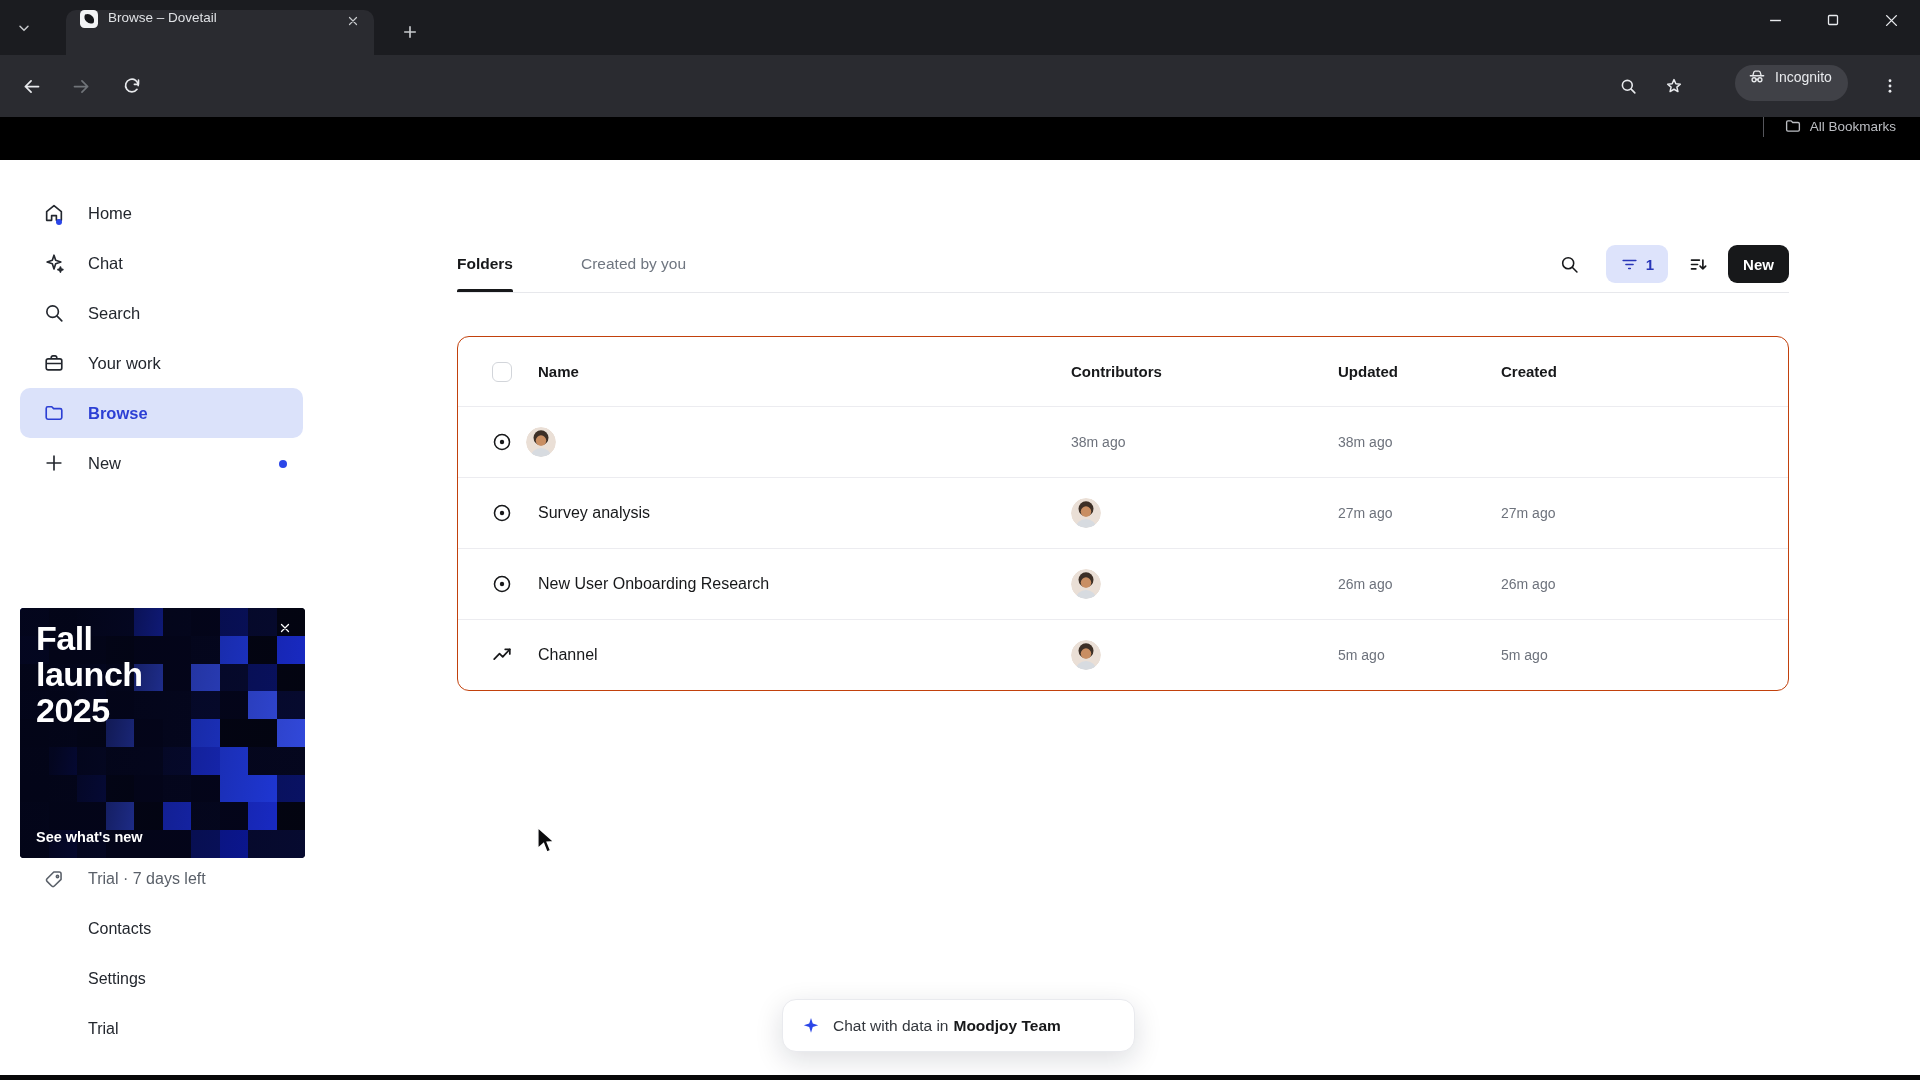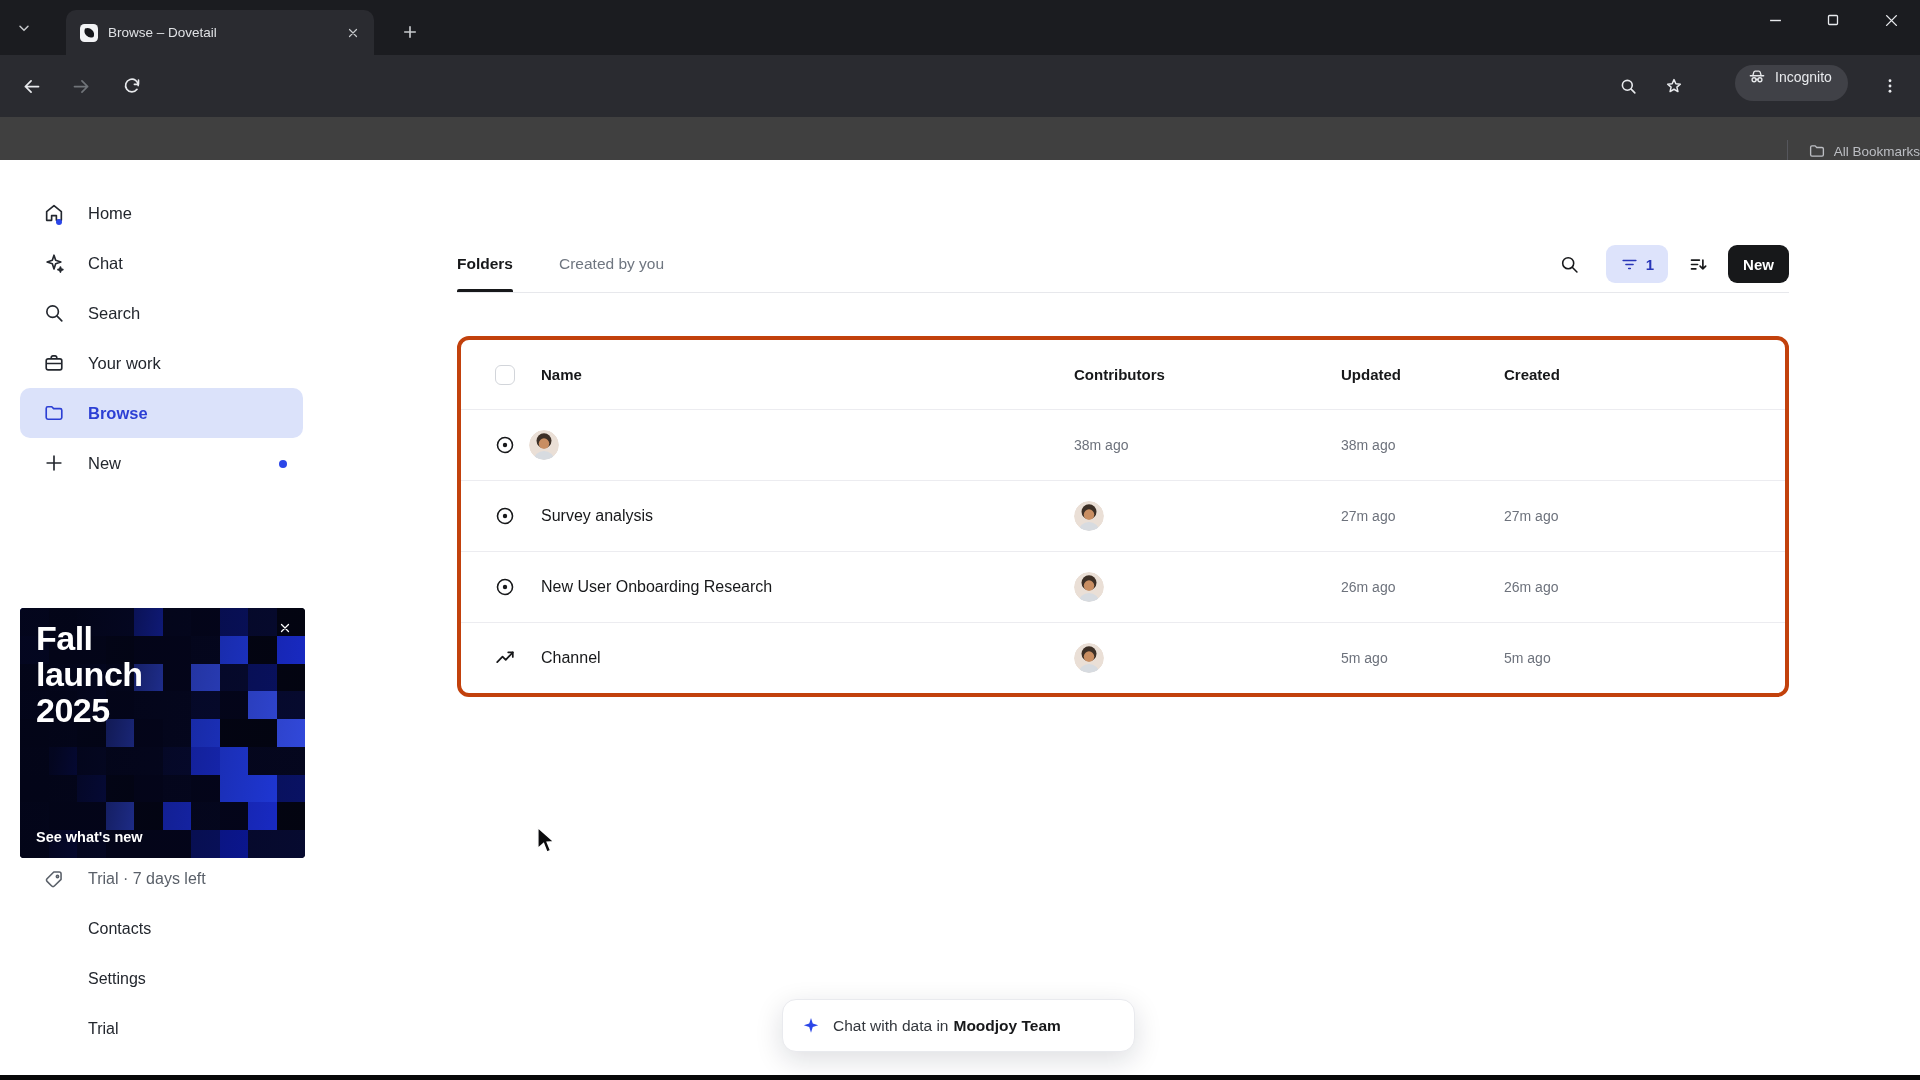--- a/index.html
+++ b/index.html
@@ -10,34 +10,34 @@
   }
   *{margin:0;padding:0;box-sizing:border-box;}
   html,body{background:#555;}
   body{font-family:"Liberation Sans","DejaVu Sans",sans-serif;}
   #screen{position:relative;width:1920px;height:1080px;overflow:hidden;background:#fff;margin:0 auto;}
 
   
   .chrome{position:absolute;left:0;top:0;width:100%;height:160px;background:#2a2b30;}
   .tabstrip{position:absolute;left:0;top:0;width:100%;height:55px;background:#1b1c20;}
   .corner-btn{position:absolute;left:10px;top:14px;width:28px;height:28px;display:flex;align-items:center;justify-content:center;border-radius:50%;}
-  .tab{position:absolute;left:66px;top:10px;width:308px;height:45px;background:#2a2b30;border-radius:10px 10px 0 0;display:flex;align-items:center;padding:0 10px 0 14px;}
+  .tab{position:absolute;left:66px;top:10px;width:308px;height:45px;background:#2a2b30;border-radius:10px 10px 0 0;display:flex;padding:0 10px 0 14px;}
   .tab-title{flex:1;color:#dfe1e4;font-size:13.5px;white-space:nowrap;overflow:hidden;margin-left:10px;}
   .tab-close{width:22px;height:22px;border-radius:50%;display:flex;align-items:center;justify-content:center;}
   .newtab-btn{position:absolute;left:396px;top:18px;width:28px;height:28px;display:flex;align-items:center;justify-content:center;}
   .win-controls{position:absolute;right:0;top:0;height:40px;display:flex;}
   .win-btn{width:58px;height:40px;display:flex;align-items:center;justify-content:center;}
 
   .toolbar{position:absolute;left:0;top:55px;width:100%;height:62px;background:#2a2b30;}
   .nav-btn{position:absolute;top:13px;width:36px;height:36px;border-radius:50%;display:flex;align-items:center;justify-content:center;}
   .omnibox{position:absolute;left:169px;top:11px;width:1420px;height:40px;background:#1e1f24;border-radius:20px;display:flex;align-items:center;padding:0 16px;}
   .url-text{color:#e3e5e8;font-size:15px;margin-left:14px;white-space:nowrap;}
   .incog-pill{position:absolute;left:1735px;top:10px;height:36px;padding:0 16px 13px 12px;background:#404147;border-radius:18px;display:flex;align-items:center;gap:8px;color:#e8eaed;font-size:14px;}
 
-  .bookmarksbar{position:absolute;left:0;top:117px;width:100%;height:43px;background:#404040;display:flex;align-items:flex-end;justify-content:flex-end;}
+  .bookmarksbar{position:absolute;left:0;top:117px;width:100%;height:43px;background:#000000;display:flex;align-items:flex-start;justify-content:flex-end;padding-right:24px;}
   .bm-sep{width:1px;height:20px;background:#55565c;margin-right:20px;}
   .bm-all{display:flex;align-items:center;gap:8px;color:#bcbec3;font-size:13.5px;}
 
   
   .app{position:absolute;left:0;top:160px;width:100%;height:915px;background:#fff;}
 
   
   .nav{position:absolute;left:20px;top:28px;width:283px;}
   .nav-item{height:50px;display:flex;align-items:center;padding-left:22px;border-radius:10px;position:relative;color:#23272e;font-size:16.5px;cursor:default;}
   .nav-item .ni{width:24px;display:flex;justify-content:center;}
@@ -55,31 +55,31 @@
 
   
   .banner{position:absolute;left:20px;top:424px;width:285px;height:250px;border-radius:4px;overflow:hidden;background:var(--banner-bg);color:#fff;margin-top:24px;}
   .pixel-grid{position:absolute;inset:0;display:grid;grid-template-columns:repeat(10,1fr);grid-template-rows:repeat(9,1fr);}
   .banner-shade{position:absolute;inset:0;background:linear-gradient(100deg,rgba(3,5,24,.95) 18%,rgba(3,5,24,.40) 55%,rgba(3,5,24,.12));}
   .banner-title{position:absolute;left:16px;top:12px;width:160px;font-size:34px;font-weight:700;line-height:1.06;letter-spacing:-.5px;}
   .banner-cta{position:absolute;left:16px;bottom:13px;font-size:14.5px;font-weight:700;}
   .banner-close{position:absolute;right:8px;top:8px;width:24px;height:24px;display:flex;align-items:center;justify-content:center;}
 
   
-  .tabs-row{position:absolute;left:457px;top:75px;width:1332px;height:58px;border-bottom:1px solid #e7e8ec;display:flex;align-items:center;gap:46px;}
+  .tabs-row{position:absolute;left:457px;top:75px;width:1332px;height:58px;border-bottom:1px solid #e7e8ec;display:flex;align-items:center;gap:68px;}
   .ctab{position:relative;height:100%;display:flex;align-items:center;font-size:15.5px;color:#6f7680;}
   .ctab.active{color:#17181a;font-weight:700;}
   .ctab.active::after{content:"";position:absolute;left:0;right:0;bottom:0;height:3px;background:#17181a;border-radius:2px 2px 0 0;}
   .ctl{position:absolute;display:flex;align-items:center;justify-content:center;}
   .ctl-search{left:1094px;top:11px;width:36px;height:36px;border-radius:8px;}
   .ctl-filter{left:1149px;top:10px;width:62px;height:38px;border-radius:9px;background:var(--filter-pill-bg);gap:7px;color:#2936b8;font-size:15px;font-weight:600;}
   .ctl-sort{left:1223px;top:11px;width:36px;height:36px;border-radius:8px;}
   .ctl-new{left:1271px;top:10px;width:61px;height:38px;border-radius:9px;background:#17181a;color:#fff;font-size:15px;font-weight:600;}
 
-  .table-card{position:absolute;left:457px;top:176px;width:1332px;background:#fff;border:4px solid #c2410c;border-radius:12px;overflow:hidden;}
+  .table-card{position:absolute;left:457px;top:176px;width:1332px;background:#fff;border:1px solid #c2410c;border-radius:12px;overflow:hidden;}
   .tgrid{display:grid;grid-template-columns:68px 545px 267px 163px 289px;align-items:center;}
   .thead{height:69px;font-size:15px;font-weight:700;color:#17181a;}
   .trow{height:71px;border-top:1px solid #ececf0;}
   .cb{width:20px;height:20px;border:1.5px solid #d2d5da;border-radius:6px;margin-left:34px;background:#fff;}
   .col-name-h{padding-left:12px;}
   .row-icon{margin-left:33px;display:flex;}
   .row-name{padding-left:12px;font-size:16px;font-weight:500;color:#17181a;}
   .avatar{width:30px;height:30px;border-radius:50%;overflow:hidden;display:block;}
   .time{font-size:14px;color:#6d727c;}
 

